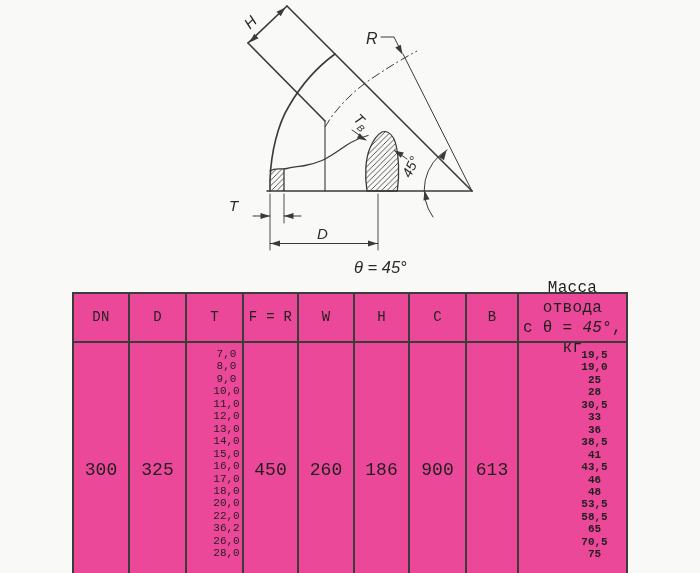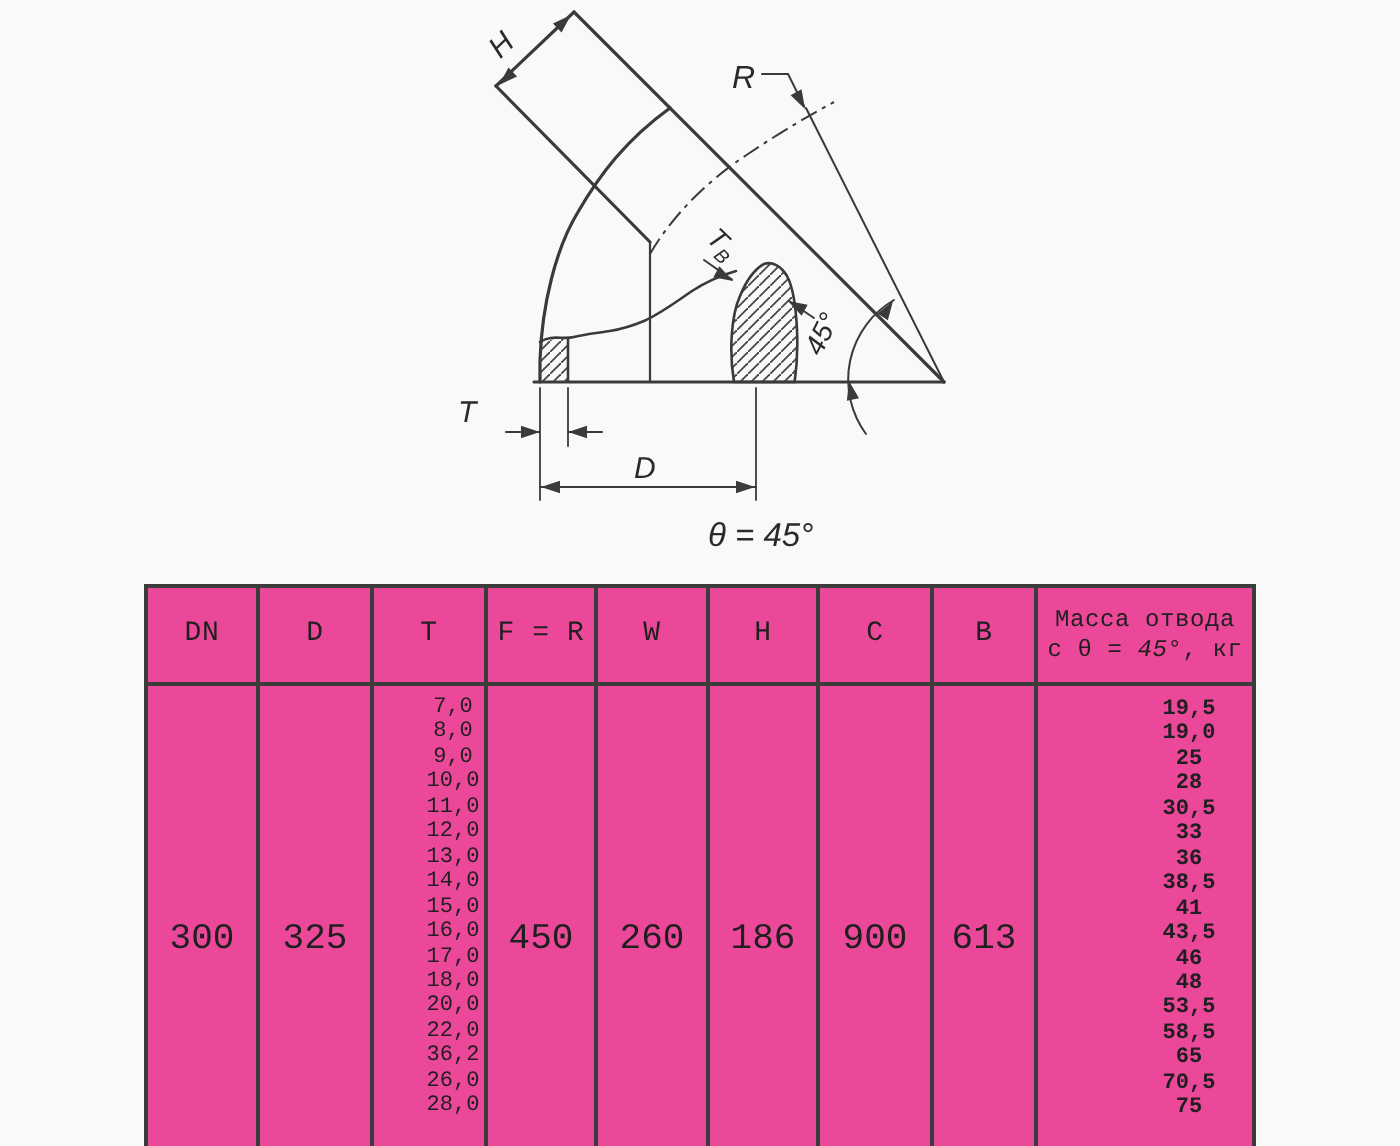--- a/index.html
+++ b/index.html
@@ -45,21 +45,21 @@
     font-size:11px;line-height:12.45px;
     padding-top:5px;
     margin-left:24px;
   }
   .td.list-left{
     display:block;text-align:center;
     font-size:11px;line-height:12.45px;
     font-weight:600;
     padding-top:6px;padding-left:44px;
   }
-  .mass-head{font-size:12px;}
+  .mass-head{font-size:16px;}
   .mass-head i{font-style:italic;}
 </style>
 </head>
 <body>
 
 <div class="page">
 
   <svg class="drawing" width="700" height="290" viewBox="0 0 700 290">
     <defs>
       <pattern id="hat" width="5.5" height="5.5" patternUnits="userSpaceOnUse">

